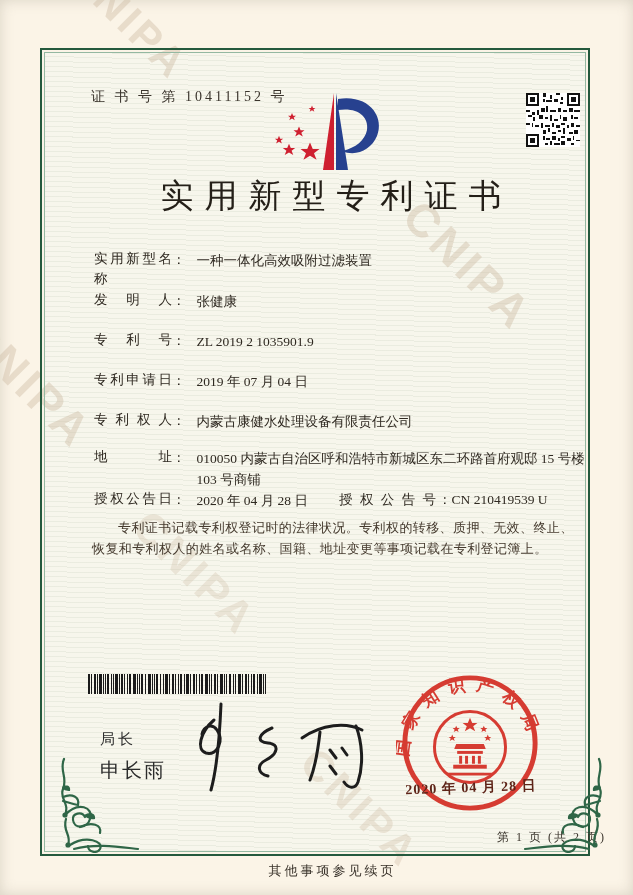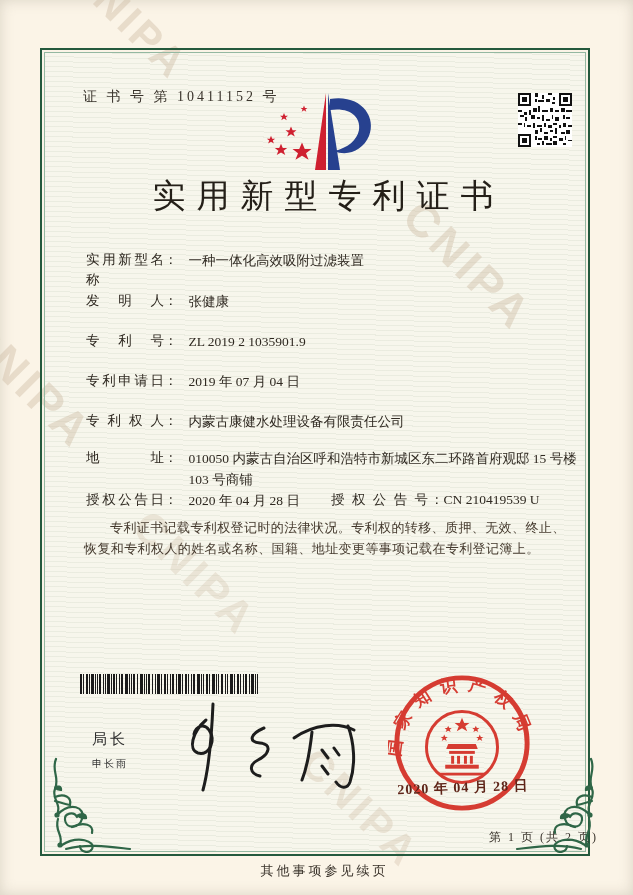--- a/index.html
+++ b/index.html
@@ -11,38 +11,38 @@
       font-weight:bold;color:rgba(205,186,162,.42);letter-spacing:4px;
       transform:rotate(45deg);z-index:2;pointer-events:none;}
   
   .frame-bg{position:absolute;left:44px;top:52px;width:542px;height:800px;z-index:1;
       background:#f7f6ec;
       background-image:repeating-linear-gradient(1.5deg,rgba(148,168,140,.13) 0 1px,transparent 1px 5px);}
   .frame-border{position:absolute;left:40px;top:48px;width:550px;height:808px;z-index:4;
       border:2.5px solid #24593d;pointer-events:none;box-sizing:border-box;}
   .frame-border .inner{position:absolute;left:2px;top:2px;right:2px;bottom:2px;
       border:1px solid #94b8a1;}
-  .content{position:absolute;left:8px;top:0;width:582px;height:895px;z-index:5;}
+  .content{position:absolute;left:16px;top:0;width:582px;height:895px;z-index:5;}
   
   .certno{position:absolute;left:75px;top:88px;font-size:14px;letter-spacing:3px;color:#3a342c;}
   .title{position:absolute;left:40px;top:174px;width:550px;text-align:center;
       font-size:33px;font-weight:normal;letter-spacing:11px;text-indent:11px;color:#241f18;}
   .row{position:absolute;left:78px;font-size:13.5px;color:#2f2921;line-height:20px;width:500px;}
   .lbl{display:inline-block;width:78px;text-align:justify;text-align-last:justify;
-      vertical-align:top;}
+      vertical-align:top;font-family:Liberation Mono, monospace;}
   .colon{vertical-align:top;}
   .val{margin-left:11px;vertical-align:top;display:inline-block;max-width:392px;line-height:21px;}
   .pair2{position:absolute;left:245px;top:0;white-space:nowrap;}
   .pair2 .lbl2{letter-spacing:2px;}
   .paras{position:absolute;left:76px;top:517px;width:486px;font-size:13px;line-height:21px;
       color:#453a2e;letter-spacing:.4px;}
   .paras p{margin:0;text-indent:2em;}
   .barcode{position:absolute;left:72px;top:674px;}
   .signer-title{position:absolute;left:84px;top:730px;font-size:15px;letter-spacing:3px;color:#2c2c2c;text-align:right;}
-  .signer-name{position:absolute;left:84px;top:757px;font-size:10px;letter-spacing:2px;color:#2c2c2c;}
+  .signer-name{position:absolute;left:84px;top:757px;font-size:20px;letter-spacing:2px;color:#2c2c2c;}
   .signature{position:absolute;left:168px;top:698px;}
   .seal{position:absolute;left:380px;top:666px;opacity:.9;mix-blend-mode:multiply;}
   .seal-date{position:absolute;left:385px;top:779px;width:140px;text-align:center;
       font-size:14px;color:#5e2418;letter-spacing:1px;transform:rotate(-2deg);font-weight:bold;}
   .corner{position:absolute;top:757px;z-index:6;}
   .corner.left{left:42px;}
   .corner.right{left:493px;transform:scaleX(-1);}
   .pagenum{position:absolute;left:40px;top:829px;width:550px;text-align:right;
       font-size:12px;letter-spacing:2px;color:#3a342c;}
   .note{position:absolute;left:0;top:862px;width:633px;text-align:center;

